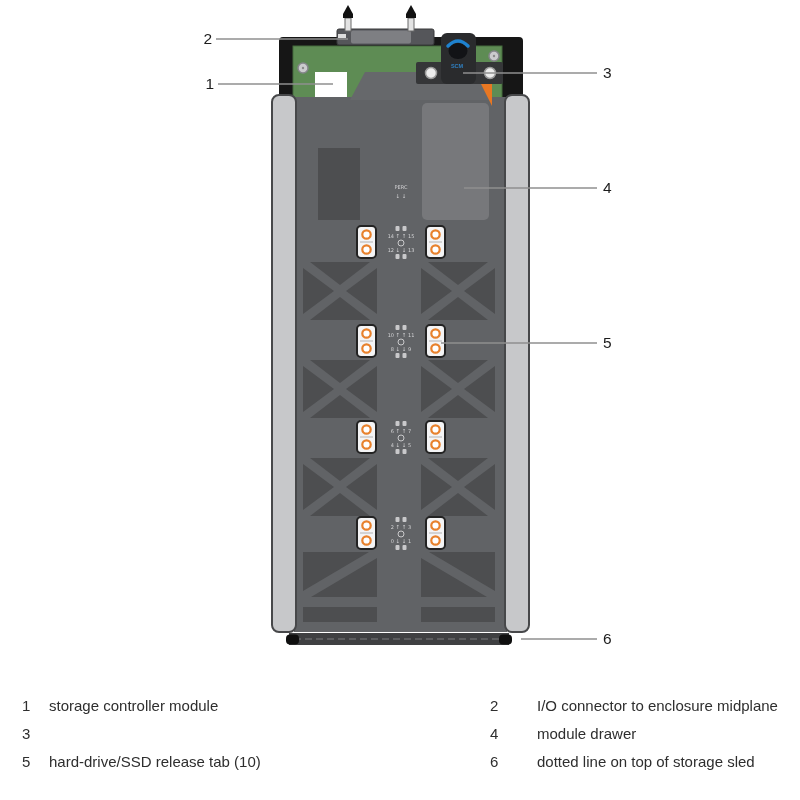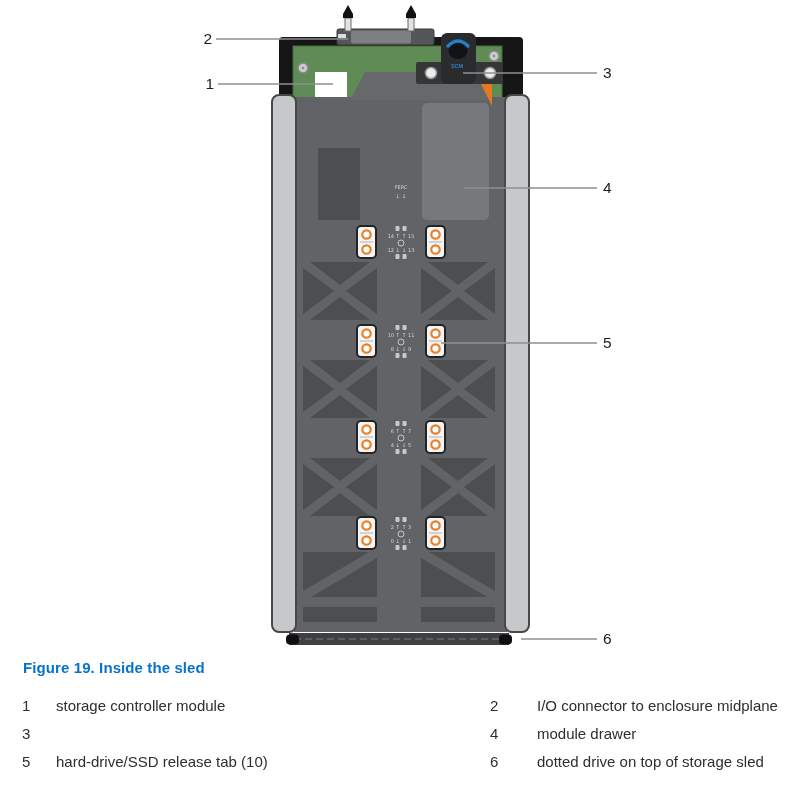--- a/index.html
+++ b/index.html
@@ -14,21 +14,21 @@
     position:absolute;left:23px;top:659px;
     font-size:15px;font-weight:bold;color:#0672cb;letter-spacing:0.1px;
   }
   .legend{position:absolute;left:0;top:0;width:800px;height:800px;pointer-events:none;}
   .legend-row{position:absolute;width:800px;height:18px;}
   .legend-row.r0{top:697px}
   .legend-row.r1{top:725px}
   .legend-row.r2{top:753px}
   .lnum,.llabel{position:absolute;font-size:15px;color:#2e2e2e;white-space:nowrap;}
   .lnum.c0{left:22px}
-  .llabel.c0{left:56px}
+  .llabel.c0{left:49px}
   .lnum.c1{left:490px}
   .llabel.c1{left:537px}
   .t-tiny{font-family:"DejaVu Sans",sans-serif;font-size:5px;fill:#d2d2d4;}
   .t-glyph{font-family:"DejaVu Sans",sans-serif;font-size:5.5px;fill:#d2d2d4;}
   .t-callout{font-size:15.5px;fill:#1c1c1c;}
 </style>
 </head>
 <body>
 
 <div class="stage">
@@ -199,35 +199,34 @@
   <g>
     <text x="214" y="89" text-anchor="end" class="t-callout">1</text>
     <text x="212" y="44" text-anchor="end" class="t-callout">2</text>
     <text x="603" y="78" text-anchor="start" class="t-callout">3</text>
     <text x="603" y="193" text-anchor="start" class="t-callout">4</text>
     <text x="603" y="348" text-anchor="start" class="t-callout">5</text>
     <text x="603" y="644" text-anchor="start" class="t-callout">6</text>
   </g>
 </svg>
 
-<div class="caption">Figure 19. Inside the sled</div>
 
 <div class="legend">
   <div class="legend-row r0">
     <span class="lnum c0">1</span>
     <span class="llabel c0">storage controller module</span>
     <span class="lnum c1">2</span>
     <span class="llabel c1">I/O connector to enclosure midplane</span>
   </div>
   <div class="legend-row r1">
     <span class="lnum c0">3</span>
     <span class="lnum c1">4</span>
     <span class="llabel c1">module drawer</span>
   </div>
   <div class="legend-row r2">
     <span class="lnum c0">5</span>
     <span class="llabel c0">hard-drive/SSD release tab (10)</span>
     <span class="lnum c1">6</span>
-    <span class="llabel c1">dotted drive on top of storage sled</span>
+    <span class="llabel c1">dotted line on top of storage sled</span>
   </div>
 </div>
 
 </div>
 
 </body></html>

